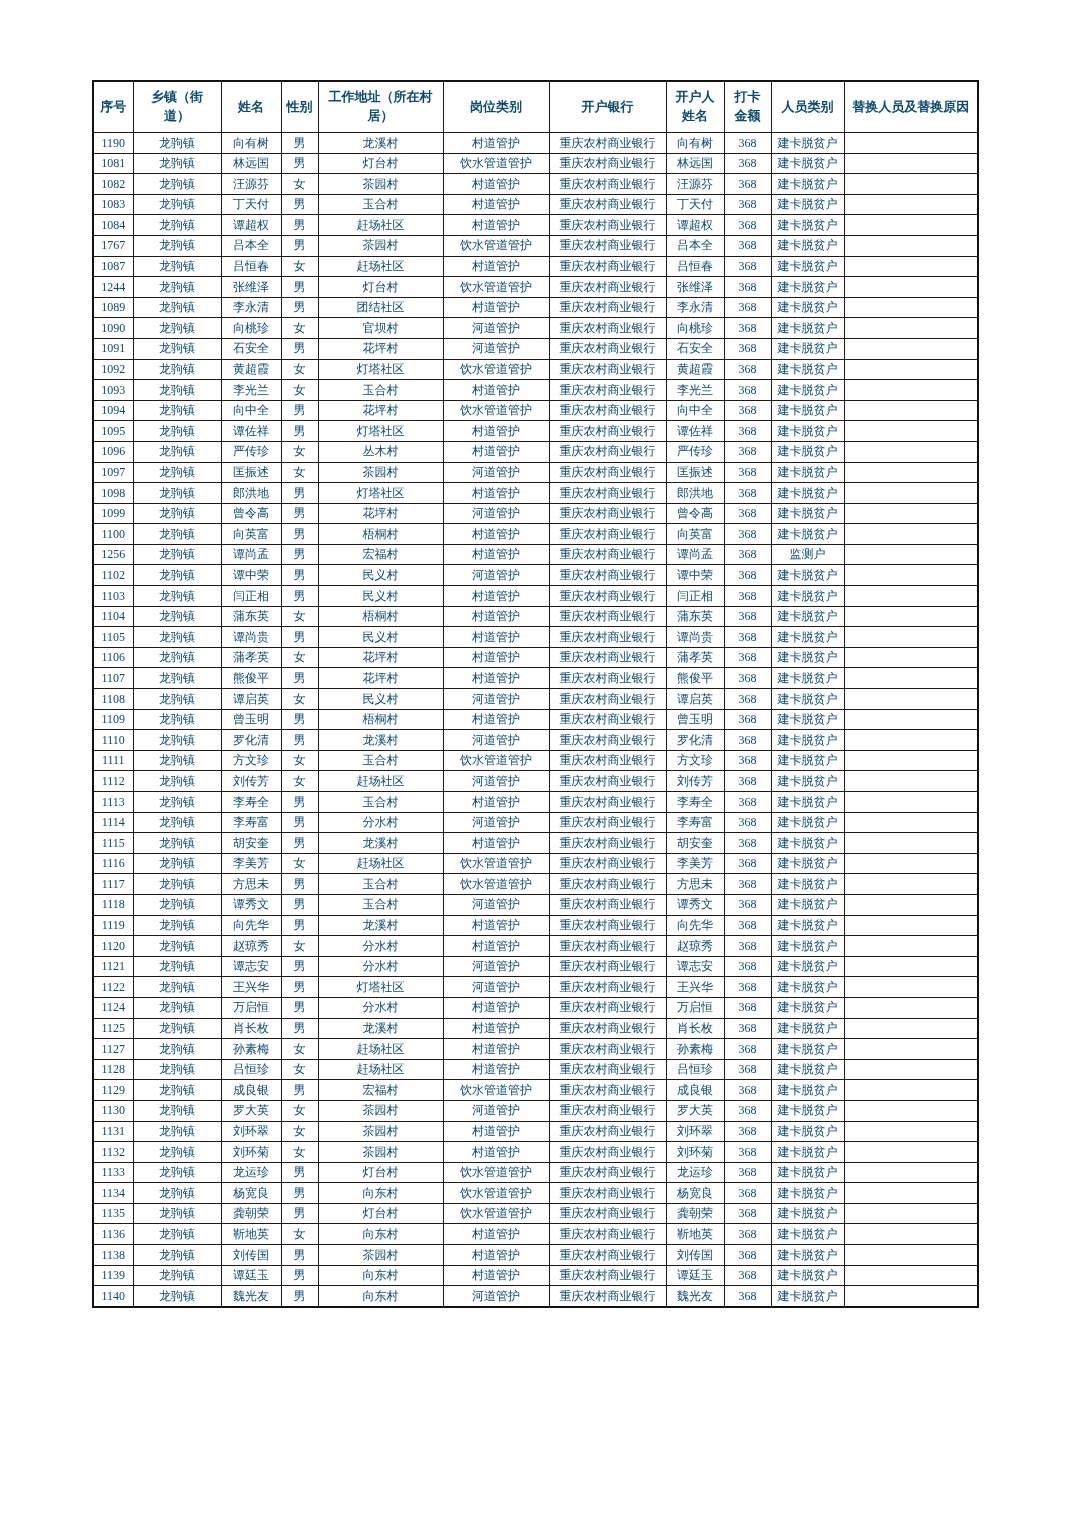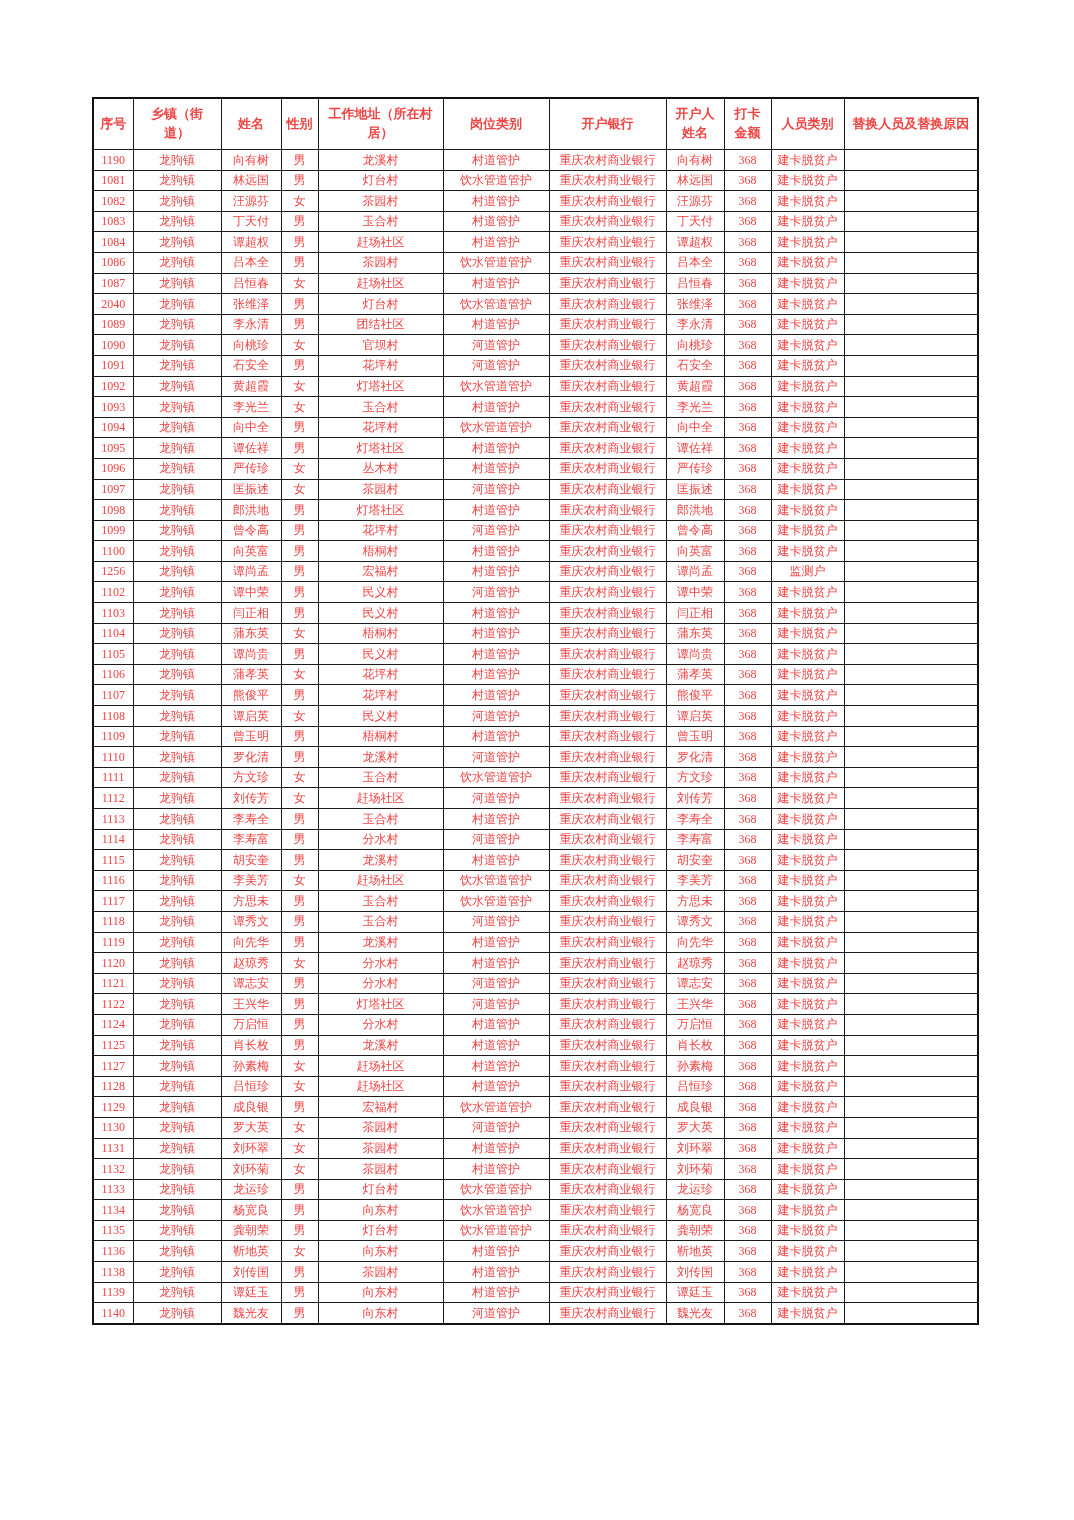--- a/index.html
+++ b/index.html
@@ -14,25 +14,25 @@
   .page {
     position: absolute;
     left: 0; top: 0;
     width: 1074px;
     height: 1520px;
     background: #ffffff;
   }
   table.roster {
     position: absolute;
     left: 92px;
-    top: 97px;
+    top: 80px;
     width: 885px;
     border-collapse: collapse;
     table-layout: fixed;
-    color: #ef4444;
+    color: #0c4a6e;
   }
   table.roster th,
   table.roster td {
     border: 1px solid #1a1a1a;
     text-align: center;
     vertical-align: middle;
     padding: 0 1px;
     overflow: hidden;
   }
   table.roster {
@@ -150,21 +150,21 @@
           <td>男</td>
           <td>赶场社区</td>
           <td>村道管护</td>
           <td>重庆农村商业银行</td>
           <td>谭超权</td>
           <td>368</td>
           <td>建卡脱贫户</td>
           <td></td>
         </tr>
         <tr>
-          <td>1086</td>
+          <td>1767</td>
           <td>龙驹镇</td>
           <td>吕本全</td>
           <td>男</td>
           <td>茶园村</td>
           <td>饮水管道管护</td>
           <td>重庆农村商业银行</td>
           <td>吕本全</td>
           <td>368</td>
           <td>建卡脱贫户</td>
           <td></td>
@@ -176,21 +176,21 @@
           <td>女</td>
           <td>赶场社区</td>
           <td>村道管护</td>
           <td>重庆农村商业银行</td>
           <td>吕恒春</td>
           <td>368</td>
           <td>建卡脱贫户</td>
           <td></td>
         </tr>
         <tr>
-          <td>2040</td>
+          <td>1244</td>
           <td>龙驹镇</td>
           <td>张维泽</td>
           <td>男</td>
           <td>灯台村</td>
           <td>饮水管道管护</td>
           <td>重庆农村商业银行</td>
           <td>张维泽</td>
           <td>368</td>
           <td>建卡脱贫户</td>
           <td></td>

